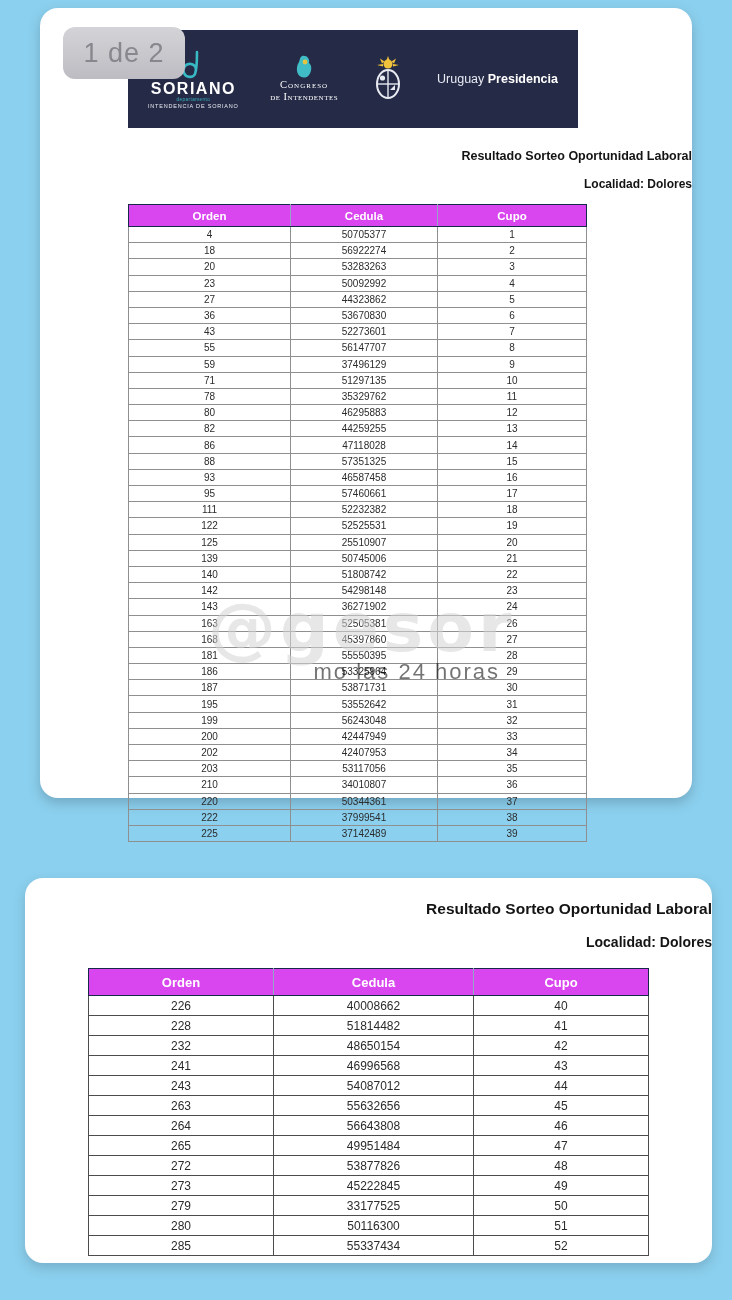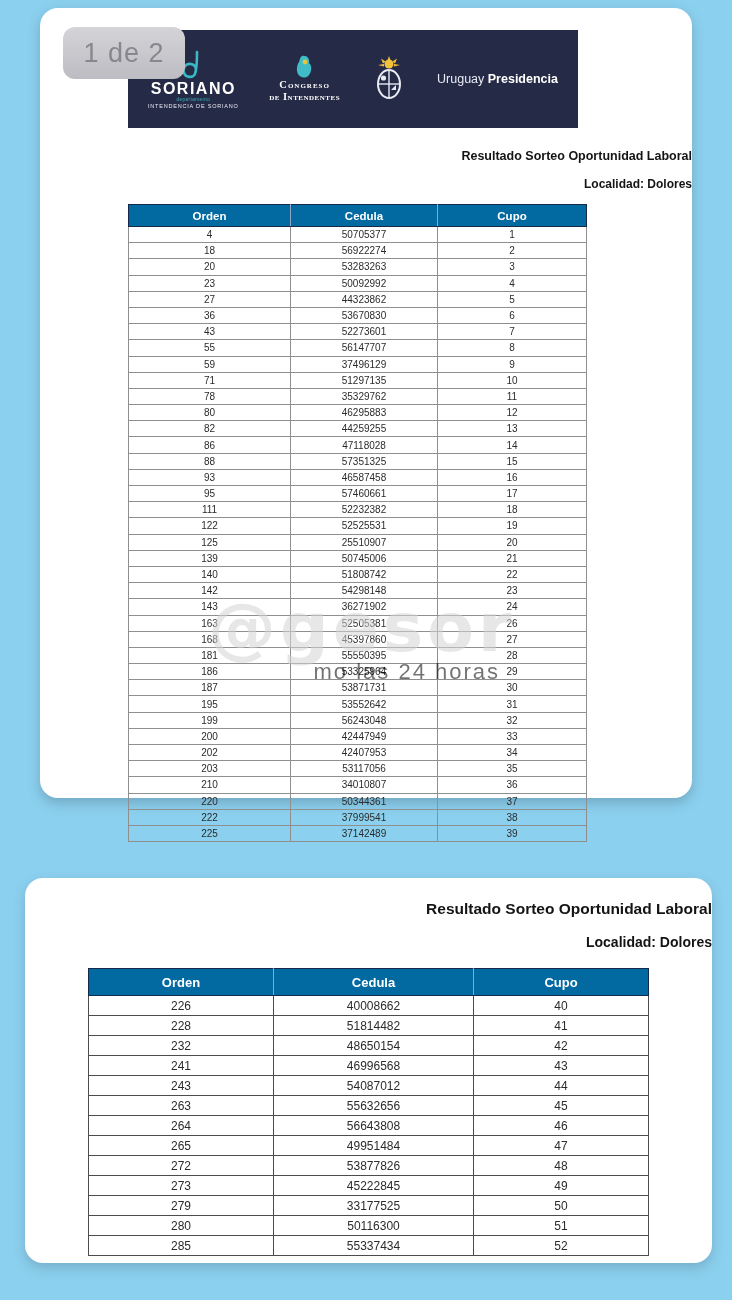--- a/index.html
+++ b/index.html
@@ -25,37 +25,37 @@
   
   .banner{
     position:absolute;left:88px;top:22px;width:450px;height:98px;
     background:#252a46;display:flex;align-items:center;justify-content:space-between;
     padding:0 20px;box-sizing:border-box;color:#ffffff;
   }
   .logo-block{display:flex;flex-direction:column;align-items:center;line-height:1.1;}
   .soriano-name{font-size:16px;font-weight:bold;letter-spacing:1.5px;margin-top:1px;}
   .soriano-tagline{font-size:4.5px;color:#39b9c4;letter-spacing:.5px;}
   .soriano-sub{font-size:5.5px;letter-spacing:.8px;color:#e9eaf2;}
-  .congreso{font-family:"Liberation Serif", serif;font-variant:small-caps;text-align:center;font-weight:bold;}
+  .congreso{font-family:"Liberation Serif", serif;font-variant:small-caps;text-align:center;}
   .congreso-l1{font-size:10.5px;letter-spacing:1px;}
   .congreso-l2{font-size:10.5px;letter-spacing:.5px;text-align:right;}
   .presidencia{font-size:12.5px;color:#e8eaf4;white-space:nowrap;}
   .presidencia b{color:#ffffff;}
 
   
   .doc-title,.doc-subtitle{position:absolute;left:0;width:100%;text-align:right;
     font-weight:bold;color:#141414;}
   #p1-title{top:141px;font-size:12.5px;}
   #p1-sub{top:169px;font-size:12px;}
   #p2-title{top:22px;font-size:15.5px;}
   #p2-sub{top:56px;font-size:14px;}
 
   
   table{border-collapse:collapse;table-layout:fixed;}
-  th{background:#0369a1;color:#ffffff;font-weight:bold;text-align:center;
+  th{background:#d946ef;color:#ffffff;font-weight:bold;text-align:center;
      border:1px solid #16294a;border-right:1px solid #93a5c4;}
   th:last-child{border-right:1px solid #16294a;}
   td{text-align:center;color:#2b2b2b;padding:0;}
 
   #table1{position:absolute;left:88px;top:196px;width:458px;}
   #table1 th{height:19px;font-size:11.5px;}
   #table1 td{height:15.2px;font-size:10px;border:1px solid #8f8f8f;}
 
   #table2{position:absolute;left:63px;top:90px;width:560px;}
   #table2 th{height:24px;font-size:13px;}

